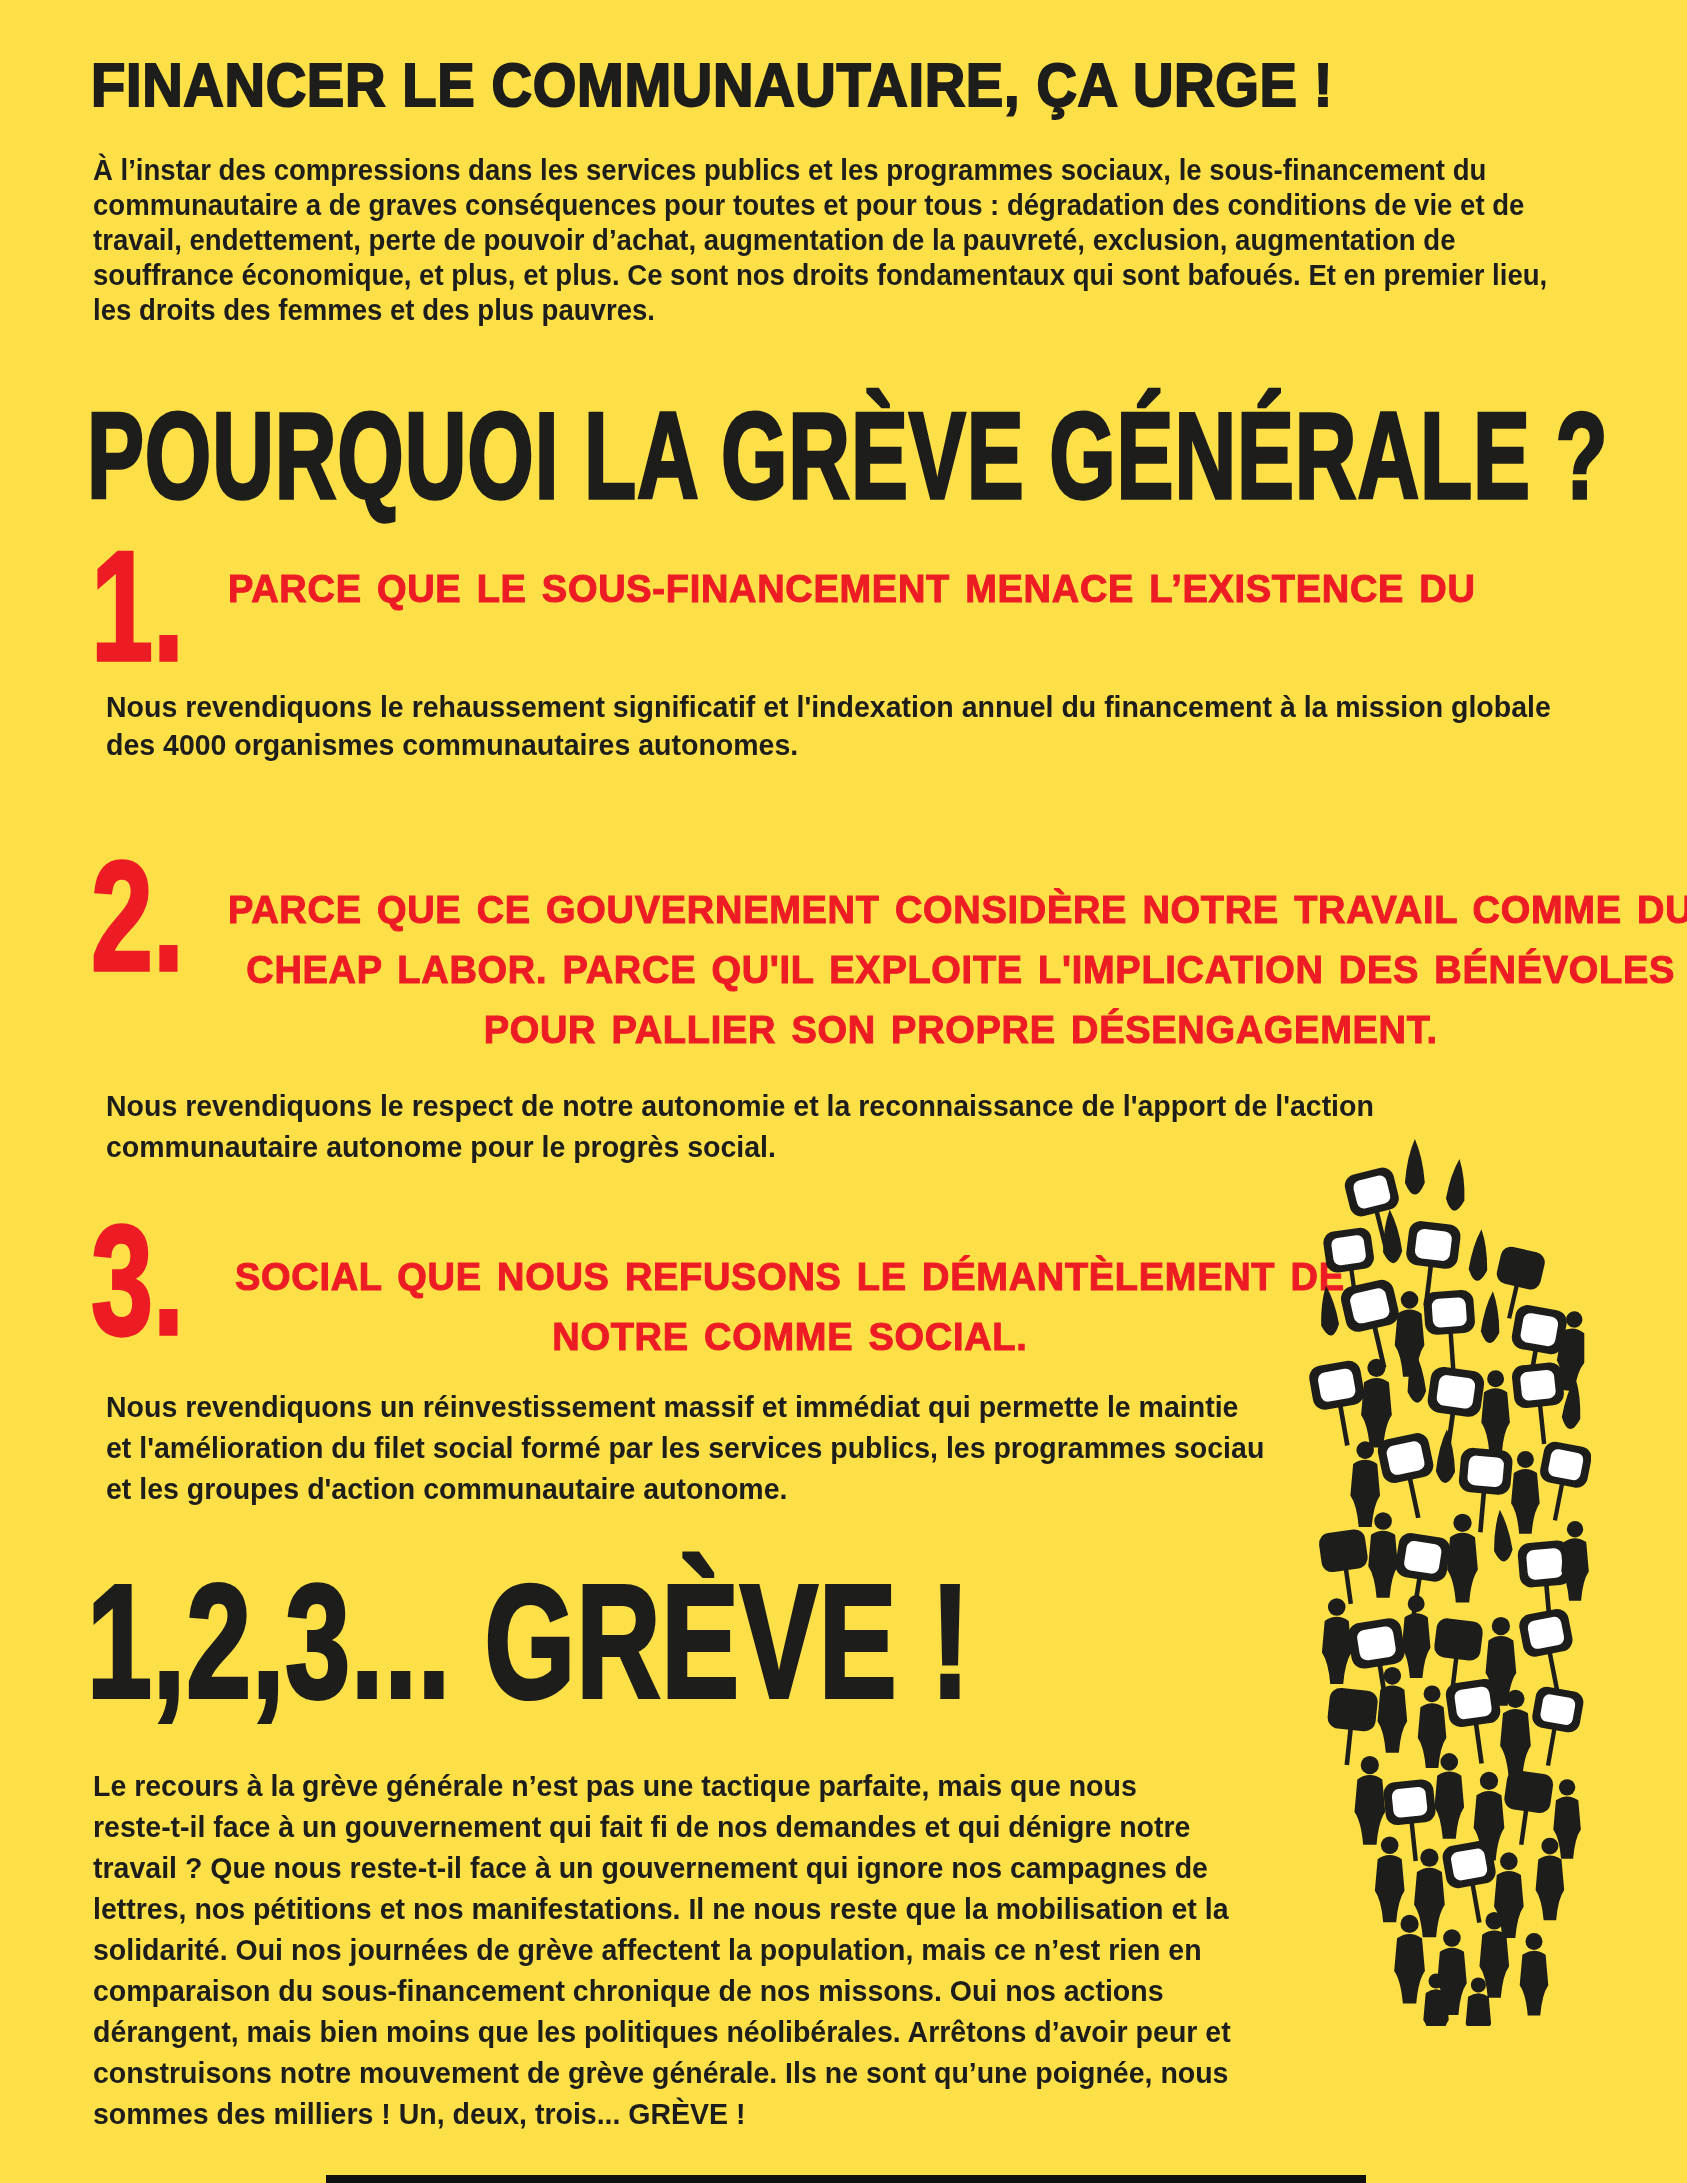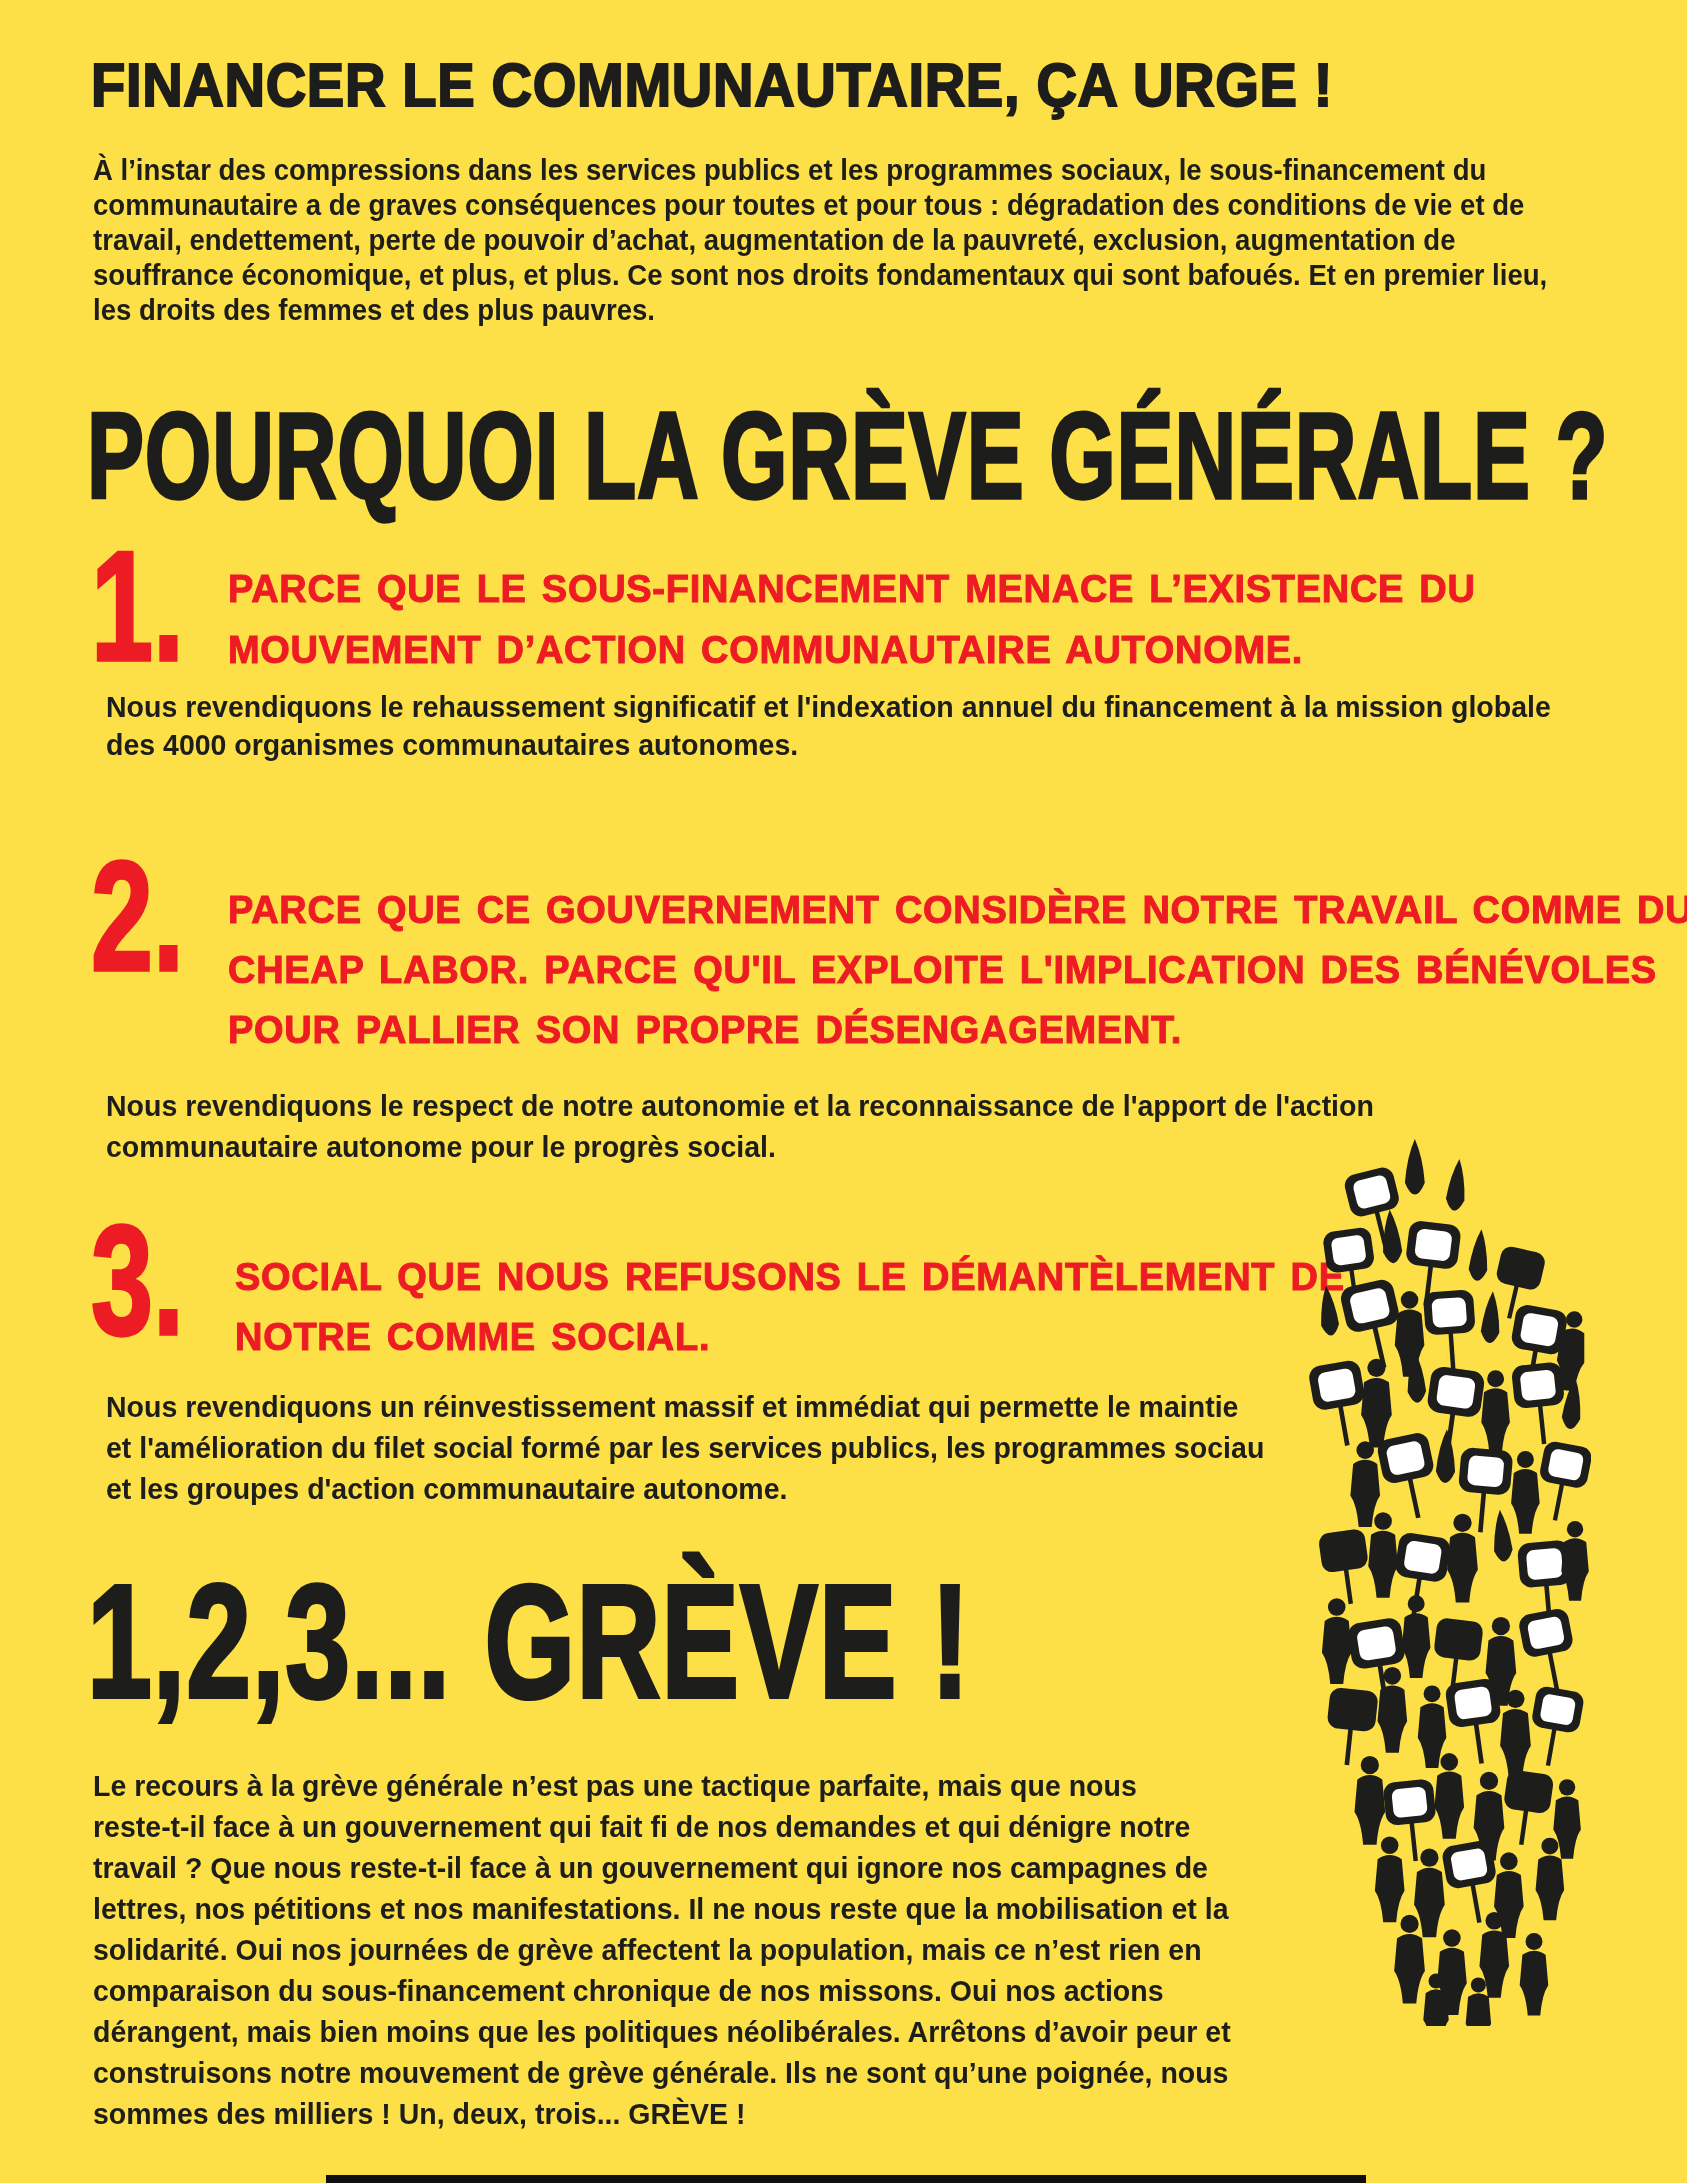--- a/index.html
+++ b/index.html
@@ -10,21 +10,21 @@
   .display{color:#1D1D1B;font-weight:bold;white-space:nowrap;line-height:1.05;
            transform-origin:0 0;-webkit-text-stroke:2px #1D1D1B;}
   .title{left:91px;top:53px;font-size:61px;transform:scaleX(.92);letter-spacing:0.7px;}
   .why{left:87px;top:392px;font-size:122px;transform:scaleX(.70);letter-spacing:1.3px;-webkit-text-stroke:3.3px #1D1D1B;}
   .strike{left:87px;top:1556px;font-size:162px;transform:scaleX(.72);letter-spacing:1.3px;-webkit-text-stroke:4px #1D1D1B;}
   
   .num{color:#ED1C24;font-weight:bold;font-size:155px;line-height:1;white-space:nowrap;
        transform:scaleX(.72);transform-origin:0 0;-webkit-text-stroke:3.3px #ED1C24;}
   .rhead{color:#ED1C24;font-weight:bold;font-size:38px;line-height:61px;white-space:nowrap;
          letter-spacing:0.7px;word-spacing:4px;-webkit-text-stroke:1px #ED1C24;}
-  .rhead .hline{white-space:nowrap;}
+  .rhead .hline{white-space:nowrap;text-align:center;}
   
   .para{color:#1D1D1B;font-weight:bold;transform:scaleX(.95);transform-origin:0 0;}
   .pline{white-space:nowrap;font-size:30px;line-height:38px;}
   .intro .pline{font-size:29px;line-height:35px;}
   .lh62 .pline{line-height:41px;}
   .illus{left:1289px;top:1139px;width:302px;height:887px;}
   .bottom-bar{left:326px;top:2175px;width:1040px;height:8px;background:#101010;}
 </style>
 </head>
 <body>
@@ -39,21 +39,20 @@
     <div class="pline">travail, endettement, perte de pouvoir d’achat, augmentation de la pauvreté, exclusion, augmentation de</div>
     <div class="pline">souffrance économique, et plus, et plus. Ce sont nos droits fondamentaux qui sont bafoués. Et en premier lieu,</div>
     <div class="pline">les droits des femmes et des plus pauvres.</div>
   </div>
 
   <div class="abs display why">POURQUOI LA GRÈVE GÉNÉRALE ?</div>
 
   <div class="abs num" style="left:91px;top:529px;">1.</div>
   <div class="abs rhead" style="left:228px;top:559px;">
     <div class="hline">PARCE QUE LE SOUS-FINANCEMENT MENACE L’EXISTENCE DU</div>
-    <div class="hline">MOUVEMENT D’ACTION COMMUNAUTAIRE AUTONOME.</div>
   </div>
   <div class="abs para" style="left:106px;top:688px;">
     <div class="pline">Nous revendiquons le rehaussement significatif et l'indexation annuel du financement à la mission globale</div>
     <div class="pline">des 4000 organismes communautaires autonomes.</div>
   </div>
 
   <div class="abs num" style="left:91px;top:839px;">2.</div>
   <div class="abs rhead" style="left:228px;top:880px;line-height:60px;">
     <div class="hline">PARCE QUE CE GOUVERNEMENT CONSIDÈRE NOTRE TRAVAIL COMME DU</div>
     <div class="hline">CHEAP LABOR. PARCE QU'IL EXPLOITE L'IMPLICATION DES BÉNÉVOLES</div>

